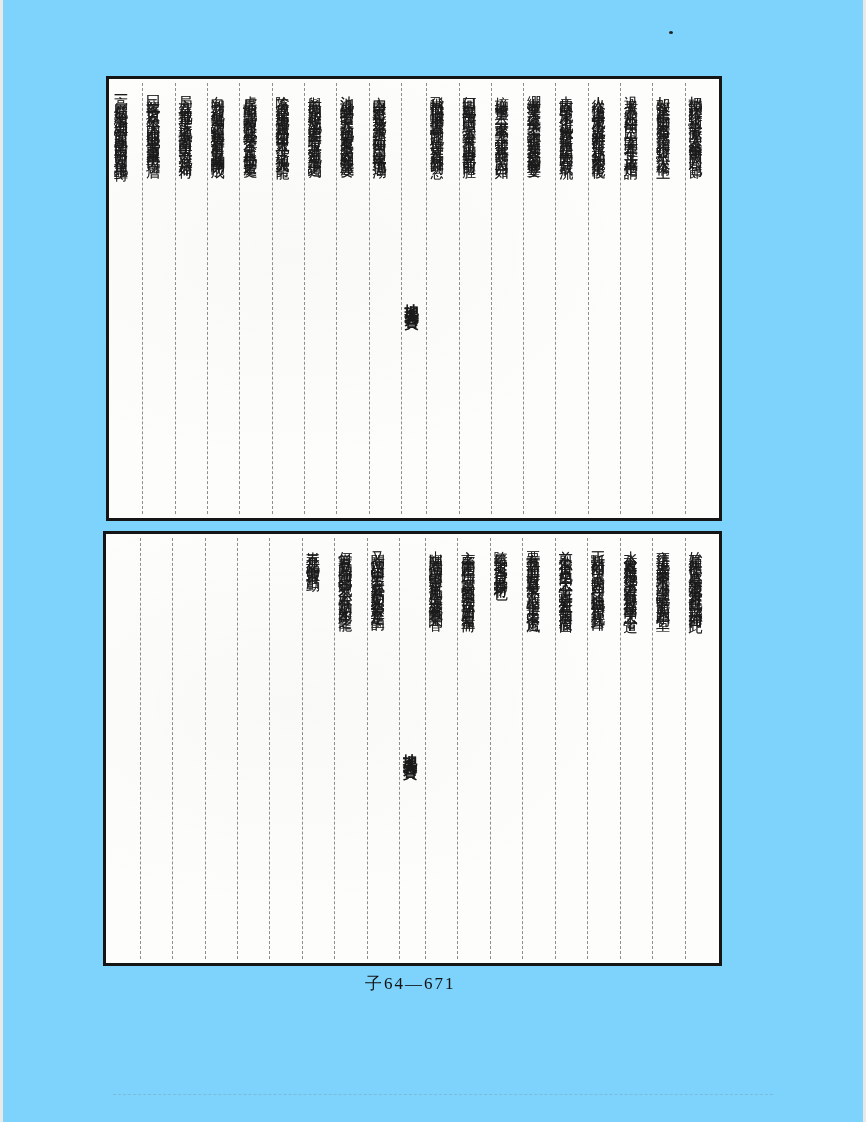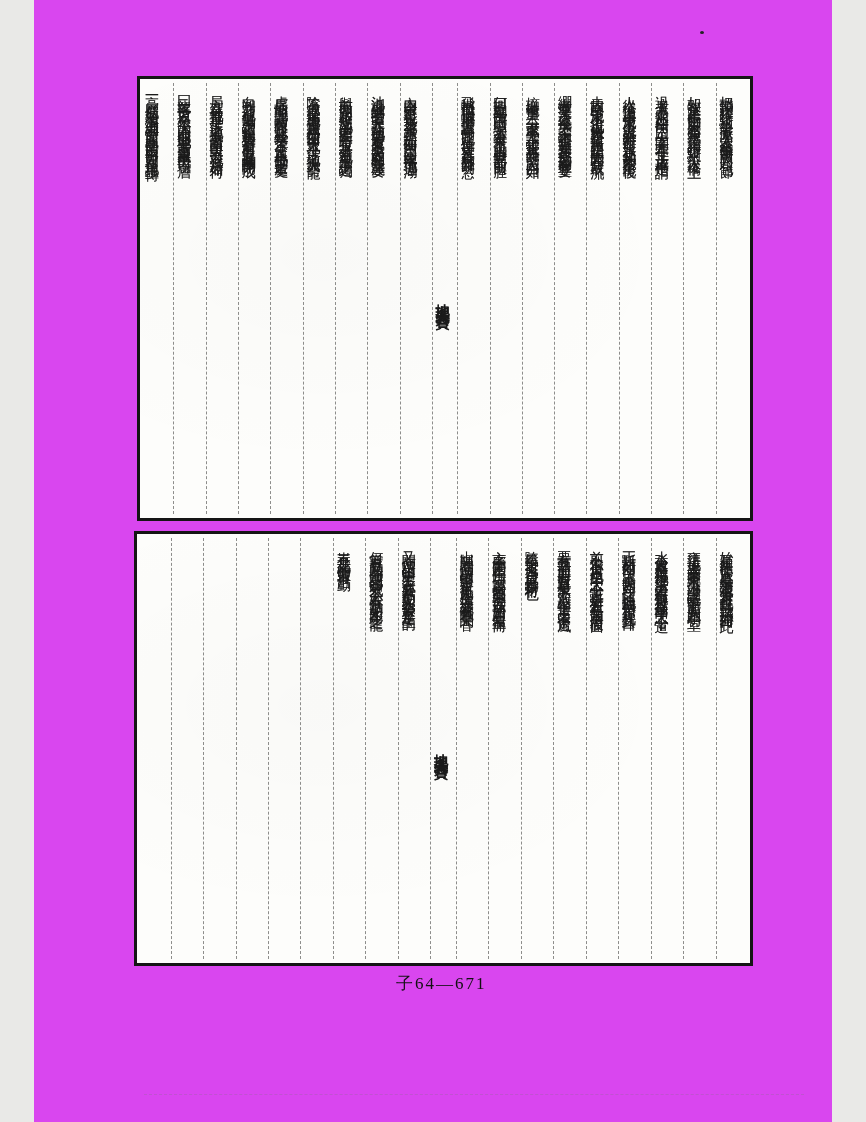--- a/index.html
+++ b/index.html
@@ -3,23 +3,23 @@
 <meta charset="utf-8">
 <style>
   html,body{margin:0;padding:0;}
   body{
     background:#e9e9e7;
     font-family:"Liberation Serif","DejaVu Serif",serif;
     color:#1b1b1b;
   }
   .page{
     position:relative;
-    width:798px;height:1122px;
+    width:860px;height:1122px;
     margin:0 auto;
-    background:#d946ef;
+    background:#7dd3fc;
     overflow:hidden;
   }
   .leaf{
     position:absolute;
     box-sizing:border-box;
     border:3px solid #151515;
     display:flex;
     flex-direction:row-reverse; 
     padding:4px 2px;
     overflow:hidden;

